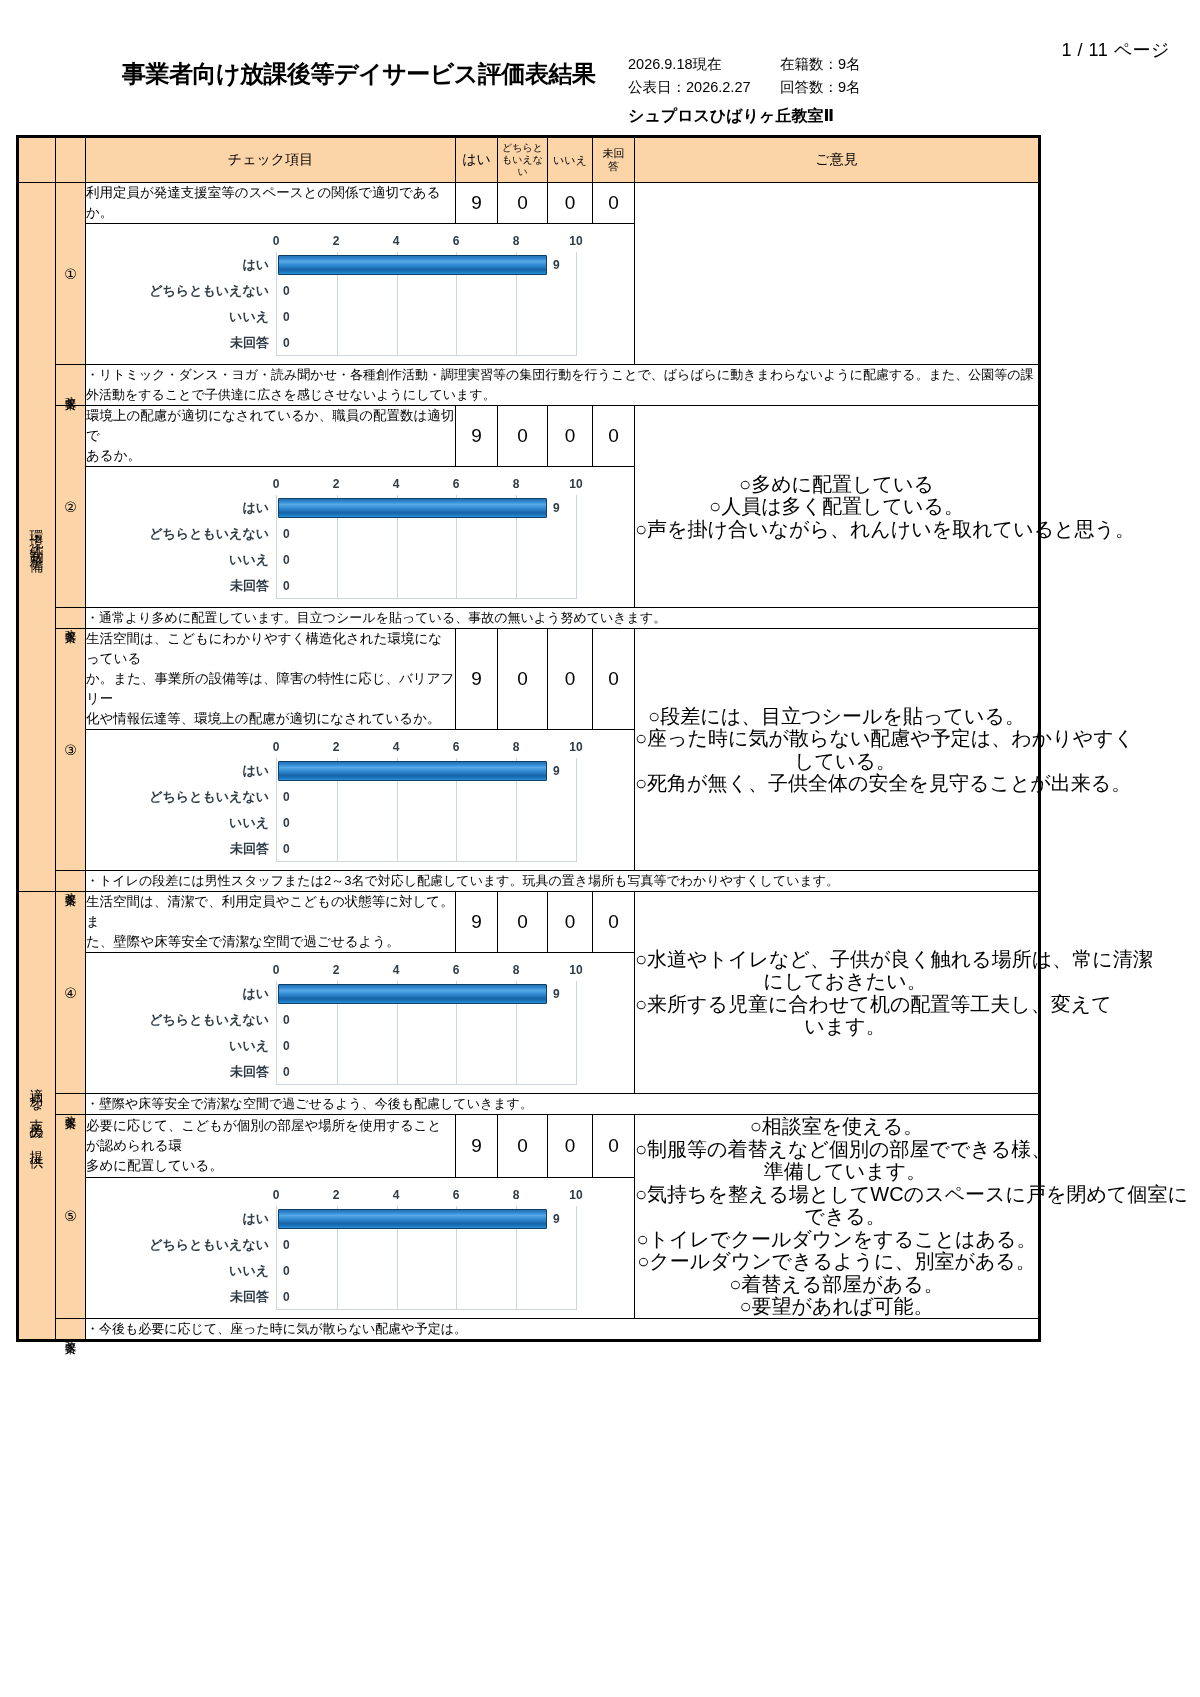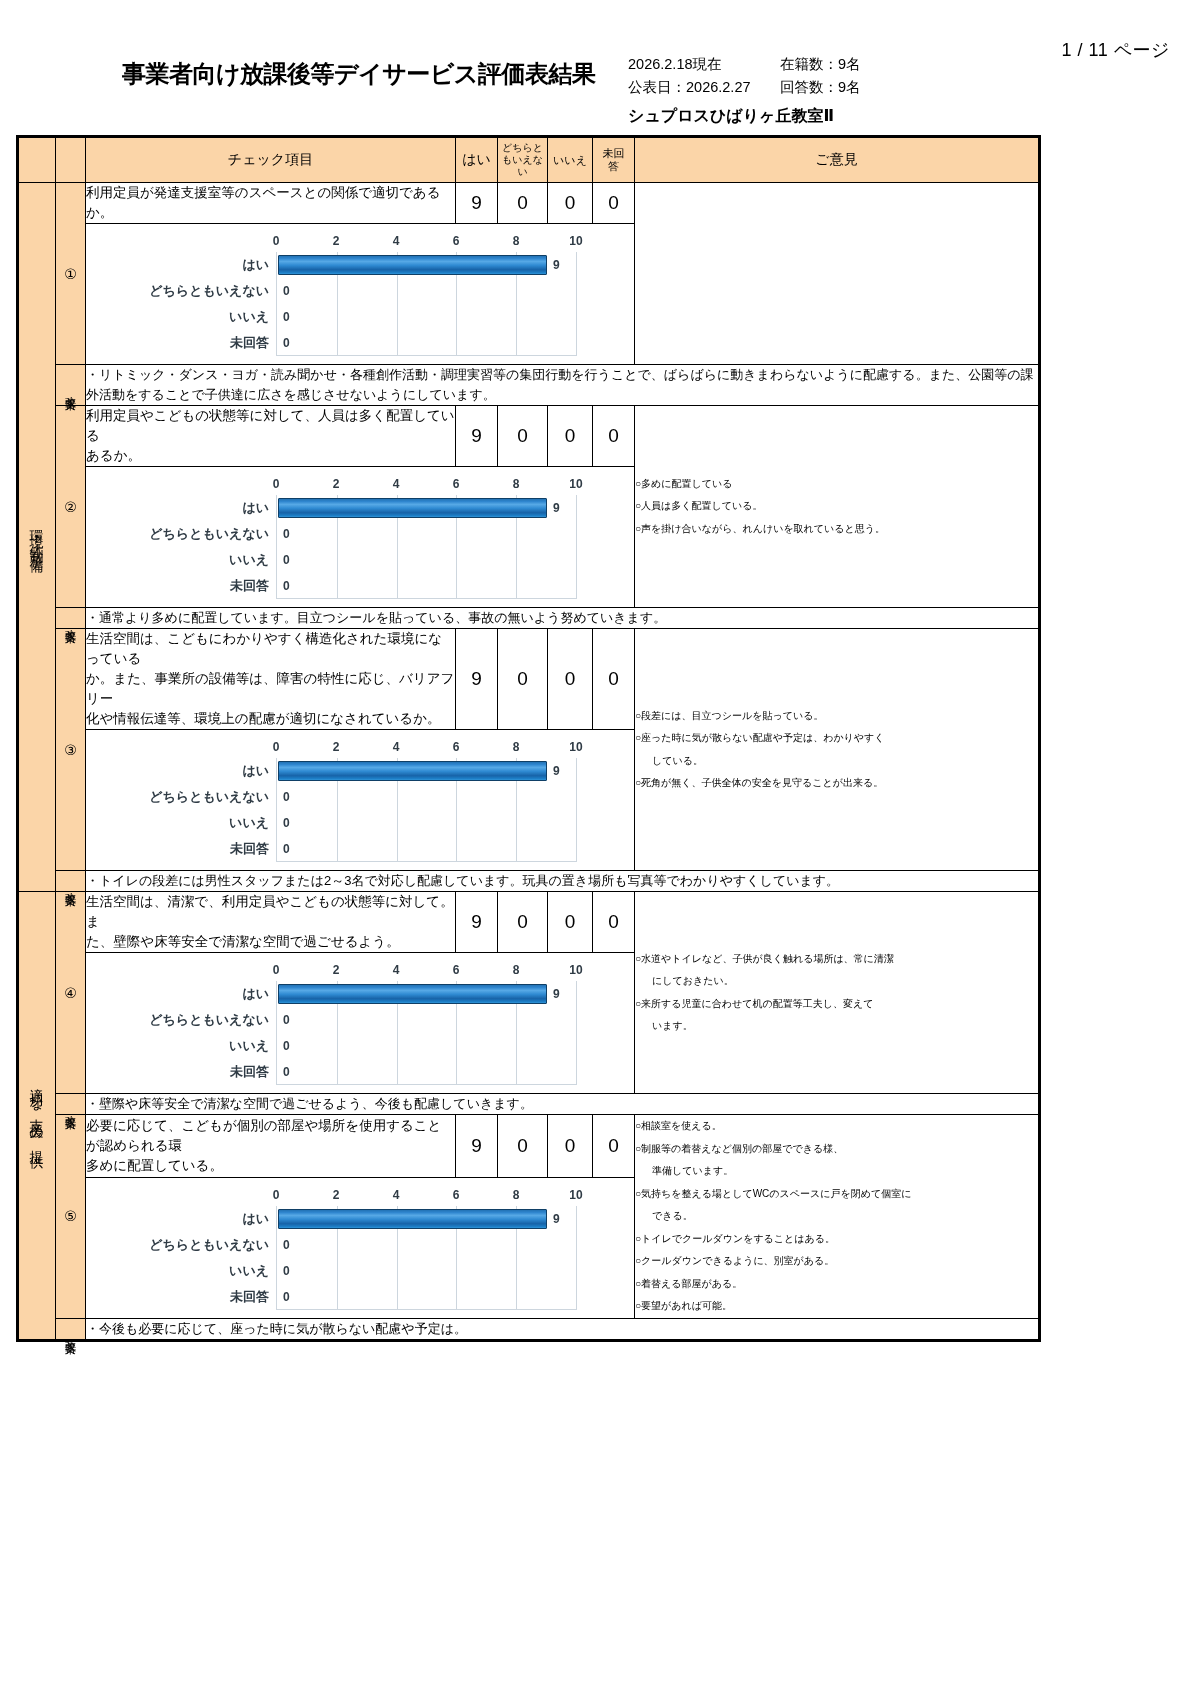--- a/index.html
+++ b/index.html
@@ -135,25 +135,25 @@
     line-height: 20px;
     padding: 4px 6px 4px 7px;
     text-align: left;
   }
   .count-cell {
     width: 42px;
     text-align: center;
     font-size: 19px;
   }
   .comment-cell {
-    font-size: 10px;
+    font-size: 20px;
     line-height: 22.5px;
     padding: 5px 8px 5px 10px;
     vertical-align: top;
-    text-align: left;
+    text-align: center;
   }
   .comment-cell .c-line { white-space: nowrap; }
   .comment-cell .c-cont { padding-left: 17px; white-space: nowrap; }
   .kaizen-text {
     font-size: 13px;
     line-height: 20px;
     padding: 4px 6px 4px 6px;
     text-align: left;
     vertical-align: middle;
   }
@@ -246,21 +246,21 @@
 <body>
 
 <div class="page">
 
   <div class="page-number">1 / 11 ページ</div>
 
   <div class="header-zone">
     <div class="doc-title">事業者向け放課後等デイサービス評価表結果</div>
     <div class="meta-block">
       <div class="meta-row">
-        <span class="meta-left">2026.2.18現在</span><span>在籍数：9名</span>
+        <span class="meta-left">2026.9.18現在</span><span>在籍数：9名</span>
       </div>
       <div class="meta-row">
         <span class="meta-left">公表日：2026.2.27</span><span>回答数：9名</span>
       </div>
     </div>
     <div class="facility">シュプロスひばりヶ丘教室Ⅱ</div>
   </div>
 
   <table class="tbl">
     <colgroup>
@@ -342,21 +342,21 @@
             </div>
           </td>
         </tr>
         <tr>
           <td class="kaizen-cell "><span class="kaizen-v">改善案</span></td>
           <td class="kaizen-text thick-right " colspan="6">・リトミック・ダンス・ヨガ・読み聞かせ・各種創作活動・調理実習等の集団行動を行うことで、ばらばらに動きまわらないように配慮する。また、公園等の課外活動をすることで子供達に広さを感じさせないようにしています。</td>
         </tr>
         <tr>
           <td class="num-cell" rowspan="2">②</td>
           <td class="q-text">
-            <div>利用定員やこどもの状態等に対して、人員は多く配置している</div>
+            <div>環境上の配慮が適切になされているか、職員の配置数は適切で</div>
             <div>あるか。</div>
           </td>
           <td class="count-cell">9</td>
           <td class="count-cell">0</td>
           <td class="count-cell">0</td>
           <td class="count-cell">0</td>
           <td class="comment-cell thick-right" rowspan="2">
             <div class="c-line">○多めに配置している</div>
             <div class="c-line">○人員は多く配置している。</div>
             <div class="c-line">○声を掛け合いながら、れんけいを取れていると思う。</div>

